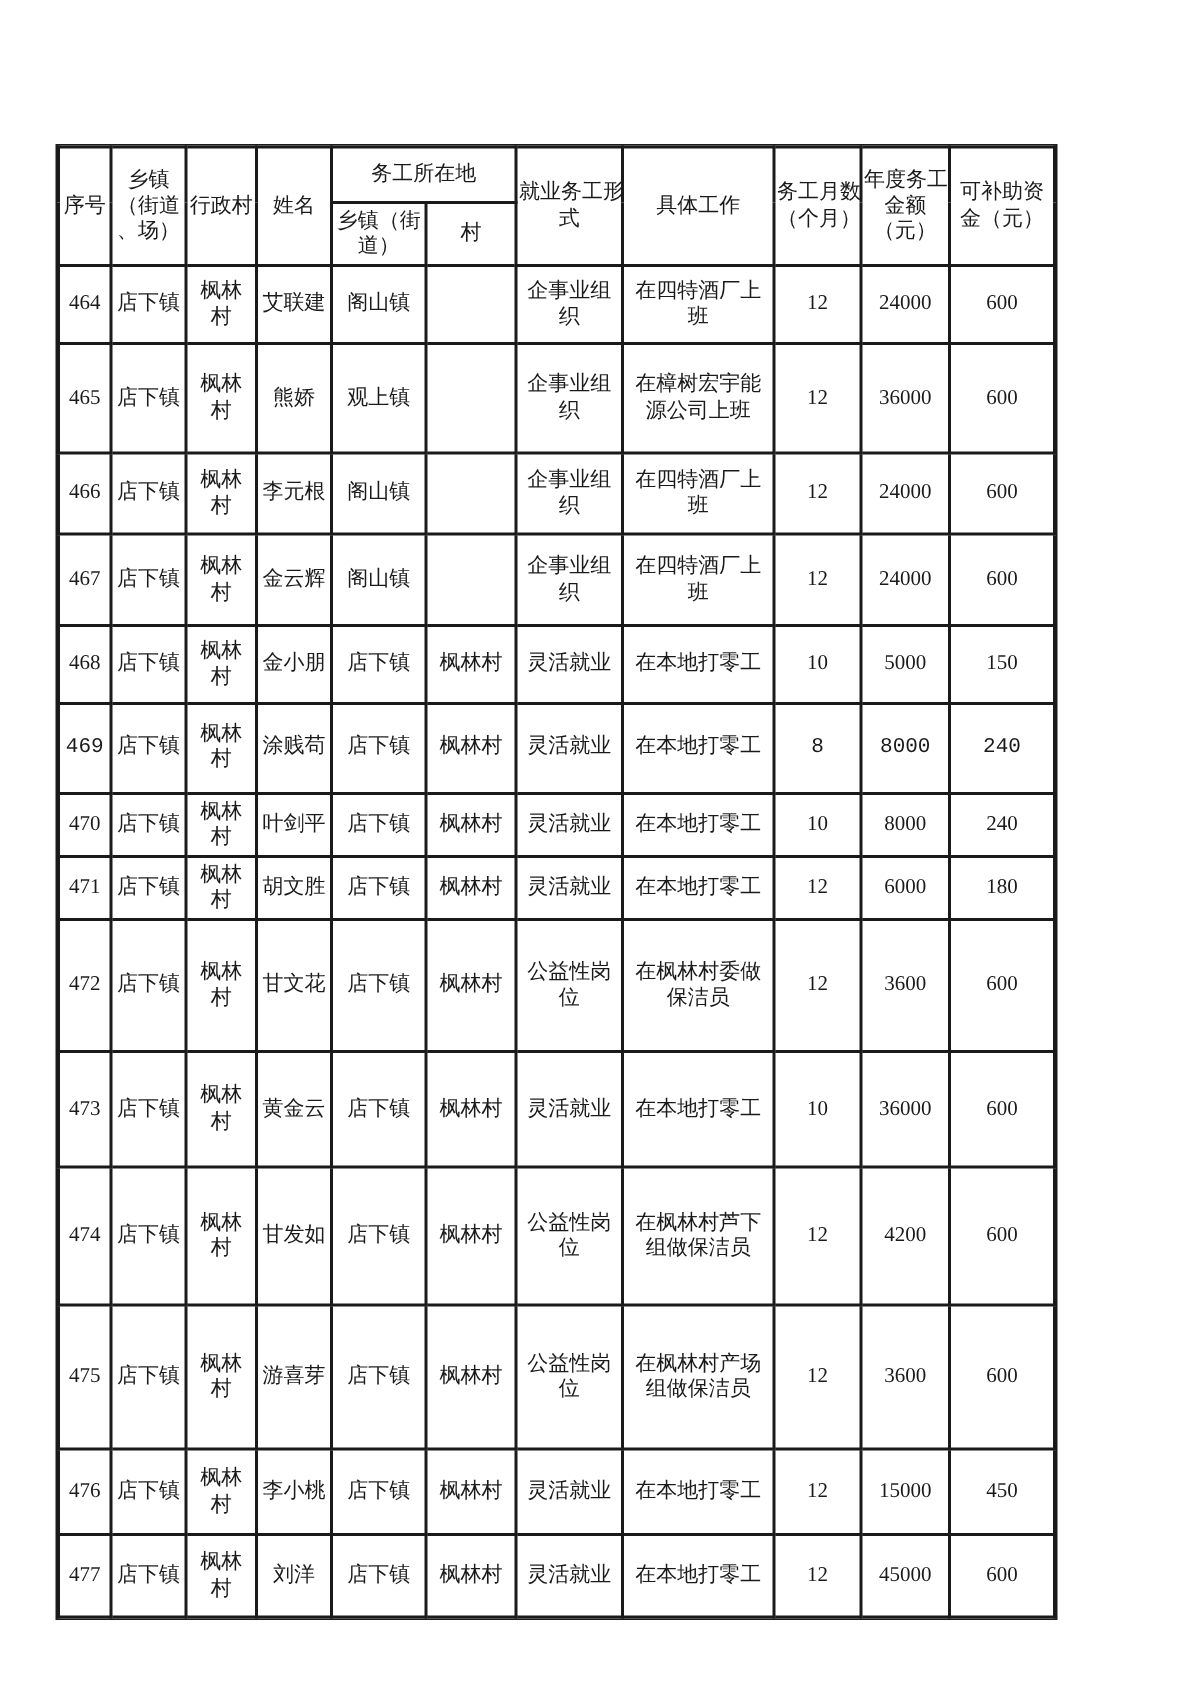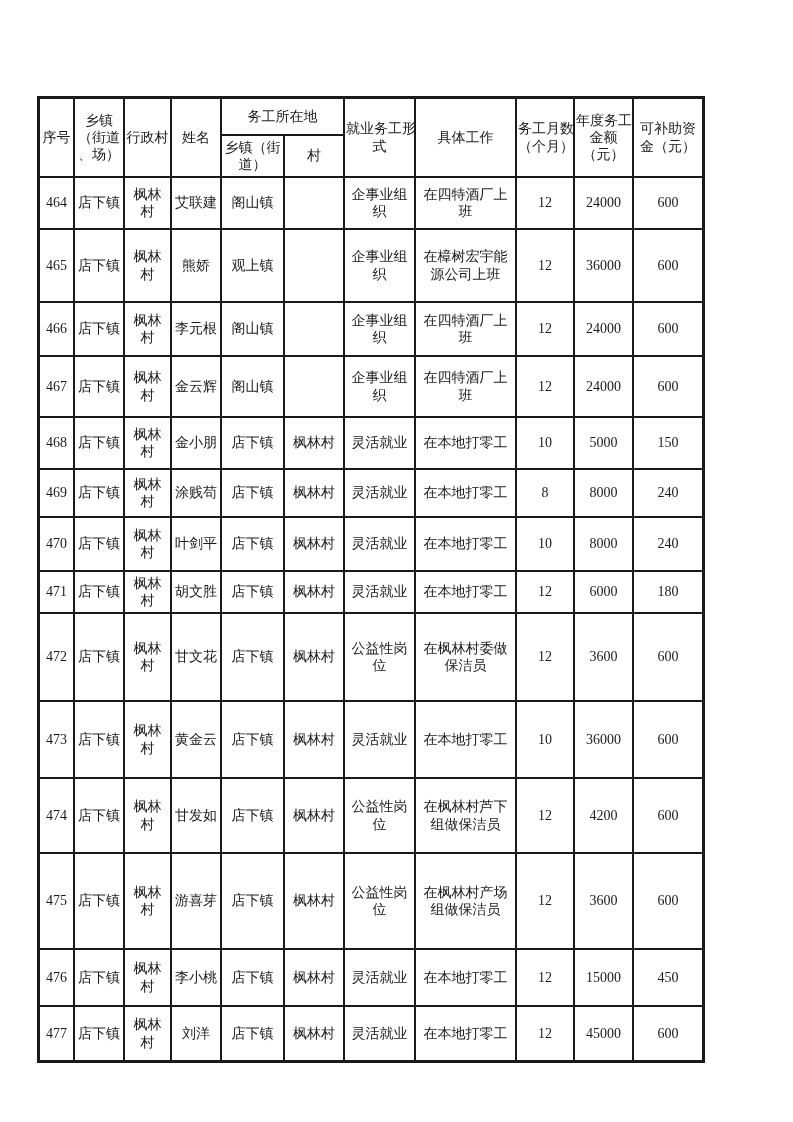--- a/index.html
+++ b/index.html
@@ -38,26 +38,26 @@
     overflow: visible;
     background: #ffffff;
   }
   thead tr:nth-child(1) { height: 37px; }
   thead tr:nth-child(2) { height: 42px; }
   tbody tr:nth-child(1)  { height: 52px; }
   tbody tr:nth-child(2)  { height: 73px; }
   tbody tr:nth-child(3)  { height: 54px; }
   tbody tr:nth-child(4)  { height: 61px; }
   tbody tr:nth-child(5)  { height: 52px; margin-left: 28px; }
-  tbody tr:nth-child(6)  { height: 48px; }
-  tbody tr:nth-child(7)  { height: 54px; }
+  tbody tr:nth-child(6)  { height: 60px; font-family: Liberation Mono, monospace; }
+  tbody tr:nth-child(7)  { height: 42px; }
   tbody tr:nth-child(8)  { height: 42px; }
   tbody tr:nth-child(9)  { height: 88px; }
   tbody tr:nth-child(10) { height: 77px; }
-  tbody tr:nth-child(11) { height: 75px; }
+  tbody tr:nth-child(11) { height: 92px; }
   tbody tr:nth-child(12) { height: 96px; }
   tbody tr:nth-child(13) { height: 57px; }
   tbody tr:nth-child(14) { height: 55px; margin-left: 12px; }
 </style>
 </head>
 <body>
 
 <div class="page">
   <table class="subsidy">
     <colgroup>

